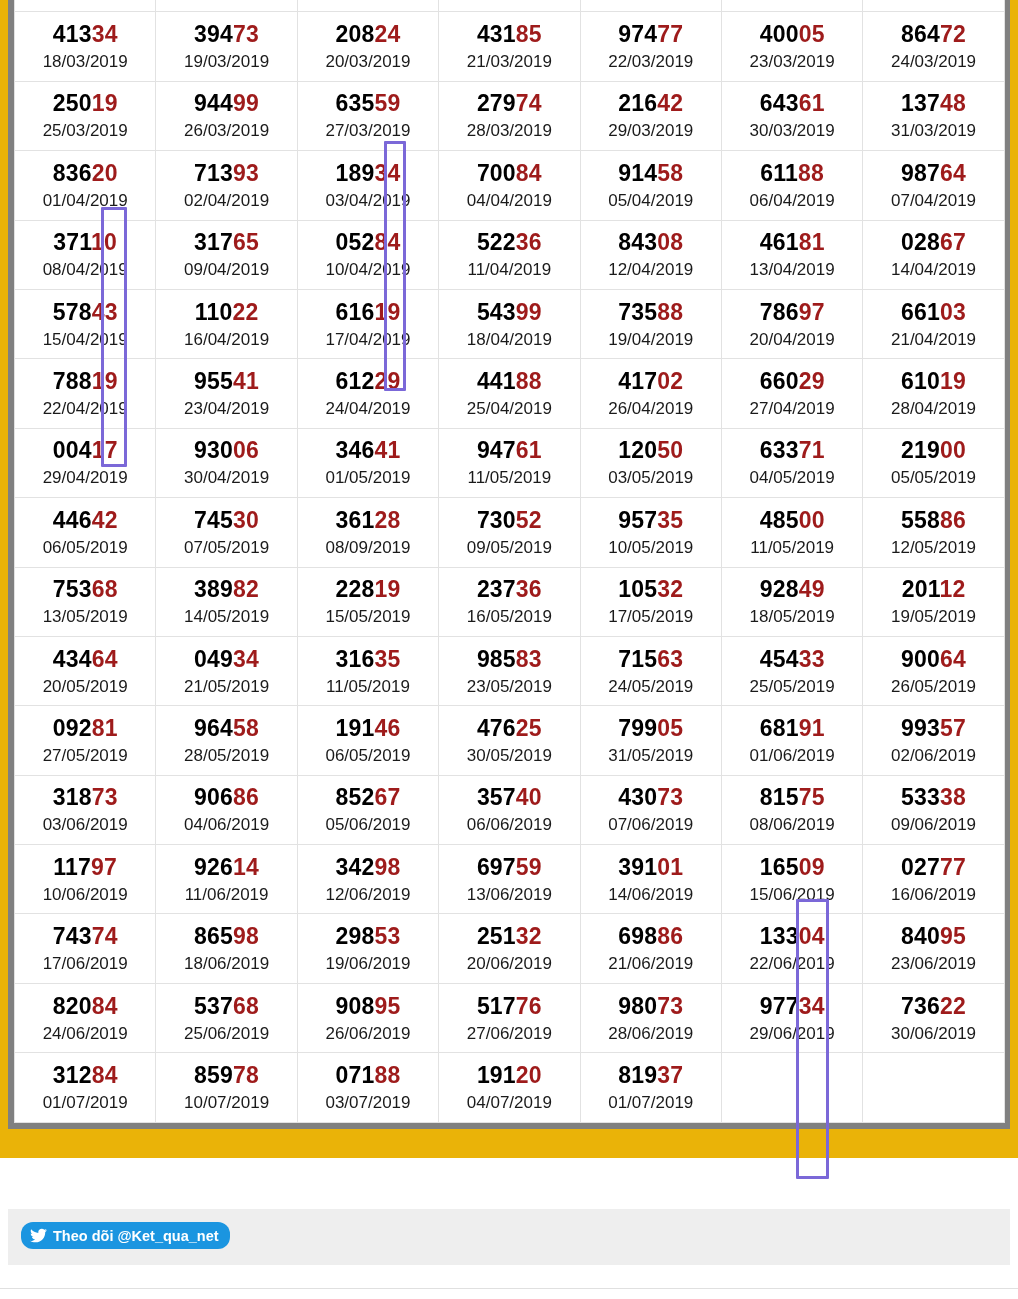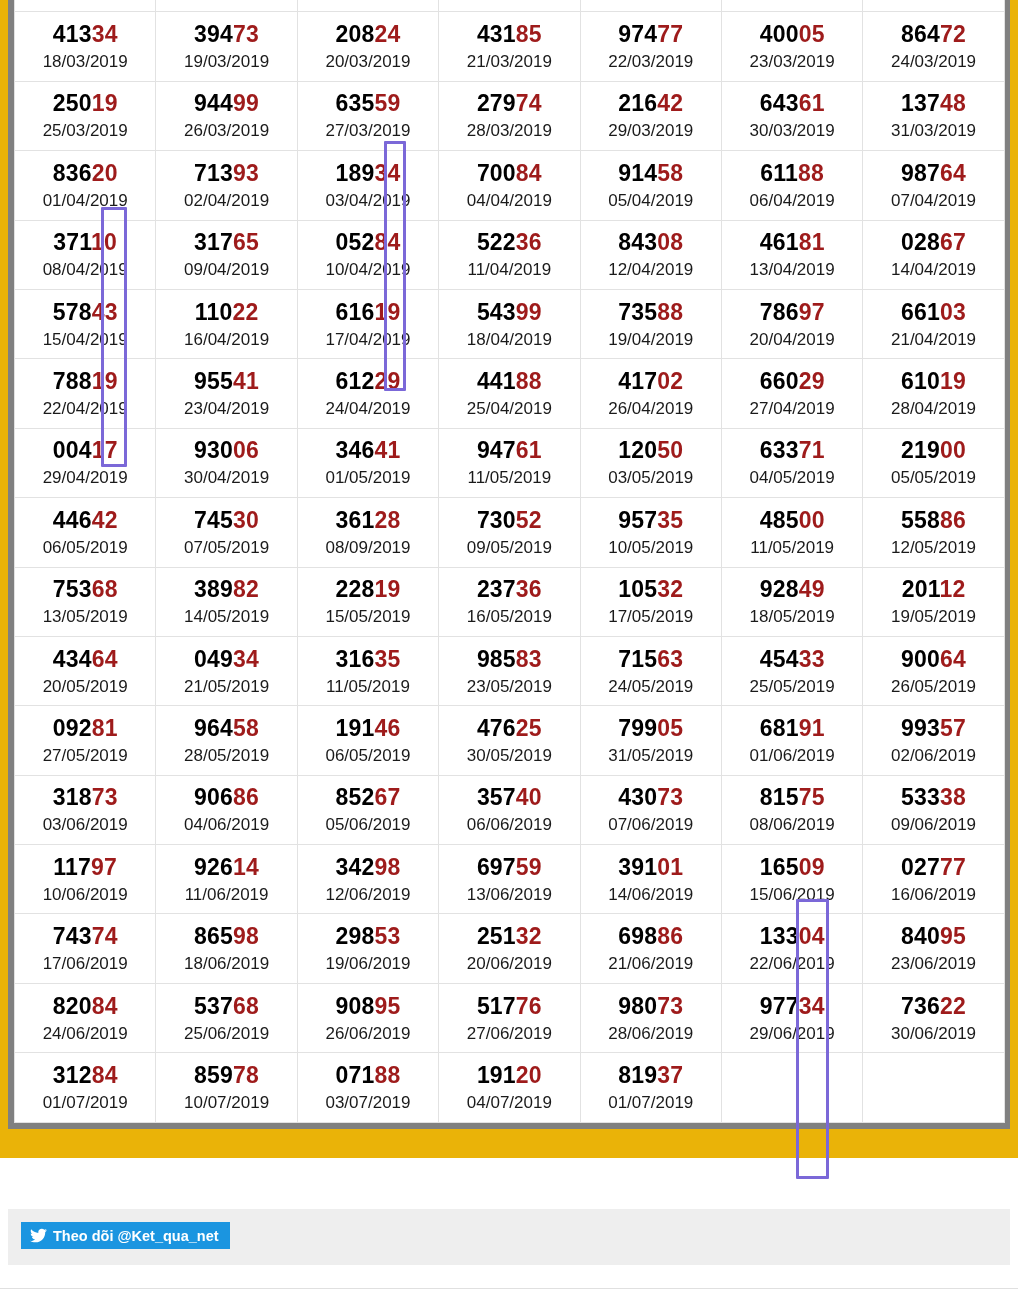--- a/index.html
+++ b/index.html
@@ -88,21 +88,21 @@
   }
   .tw-btn {
     position: absolute;
     left: 21px; top: 1222px;
     height: 27px;
     display: flex;
     align-items: center;
     gap: 6px;
     padding: 0 11px 0 9px;
     background: #1b95e0;
-    border-radius: 0;
+    border-radius: 12px;
     color: #ffffff;
     font-size: 14.5px;
     font-weight: bold;
     white-space: nowrap;
     cursor: pointer;
   }
   .tw-btn svg { width: 17px; height: 17px; display:block; flex:none; }
   .footer-rule {
     position: absolute;
     left: 0; top: 1288px;

